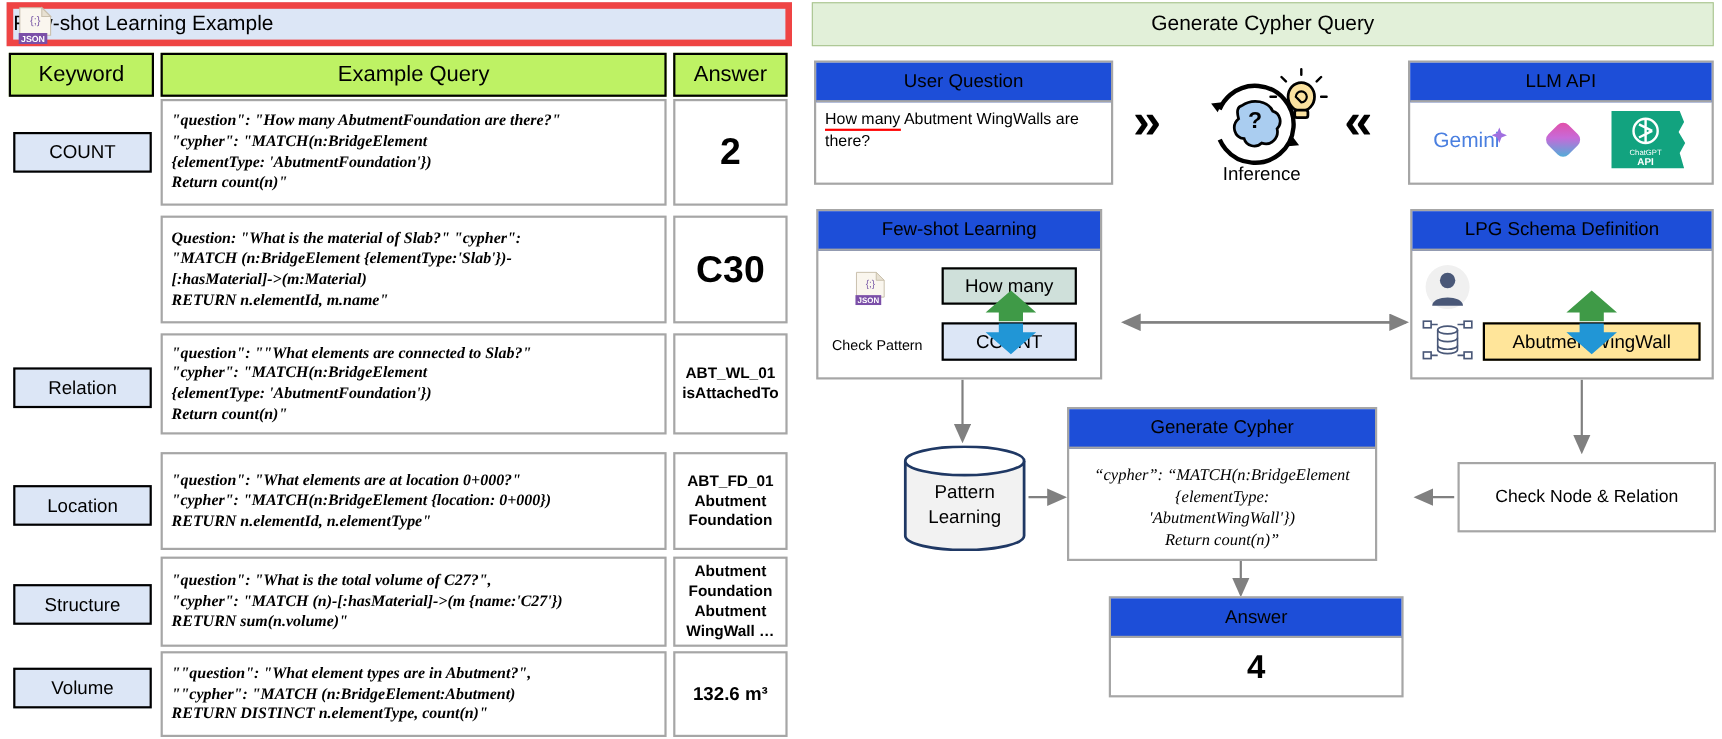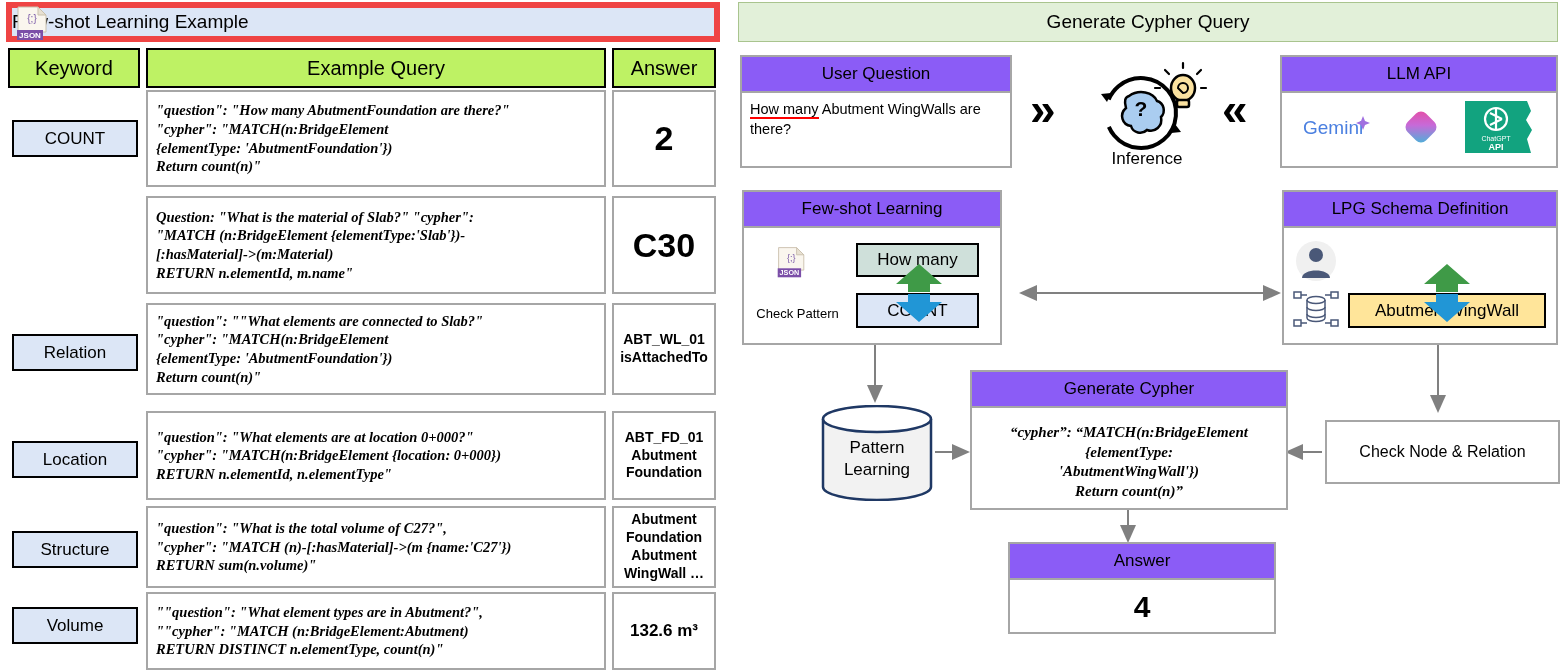--- a/index.html
+++ b/index.html
@@ -53,21 +53,21 @@
 
   .gc-title-bar{
     left:8px;top:2px;width:820px;height:40px;
     background:#e2f0d9;border:1px solid #a9c48e;
     display:flex;align-items:center;justify-content:center;
     font-size:19px;color:#000;
   }
 
   .card{background:#fff;border:2px solid #a6a6a6;}
   .card-hd{
-    background:#8b5cf6;border-bottom:2px solid #a6a6a6;
+    background:#1d4ed8;border-bottom:2px solid #a6a6a6;
     display:flex;align-items:center;justify-content:center;
     font-size:17px;color:#000;height:34px;
   }
   .plain-box{
     background:#fff;border:2px solid #a6a6a6;
     display:flex;align-items:center;justify-content:center;
     font-size:16px;color:#000;
   }
 
   .uq-body{padding:7px 8px;font-size:14.5px;line-height:1.35;color:#000;}
@@ -84,21 +84,21 @@
     font-size:17px;color:#000;
   }
   .chip-yellow{
     background:#ffe59a;border:2.5px solid #000;
     display:flex;align-items:center;justify-content:center;
     font-size:17px;color:#000;
   }
   .sm-lbl{font-size:13px;color:#000;}
 
   .cy-text{
-    font-family:"Liberation Serif",serif;font-style:italic;font-weight:bold;
+    font-family:"Liberation Serif",serif;font-style:italic;font-weight:normal;
     font-size:15px;line-height:1.3;color:#000;white-space:pre-line;text-align:center;
   }
   .ans-big{font-size:30px;font-weight:bold;color:#000;}
 
   .chev{font-size:46px;font-weight:bold;color:#000;letter-spacing:-10px;line-height:1;}
 
   svg.ovl{position:absolute;left:0;top:0;pointer-events:none;}
 </style>
 </head>
 <body>
@@ -370,21 +370,21 @@
 
   <div class="abs" style="left:85px;top:405px;width:125px;height:96px;">
     <svg width="125" height="96" viewBox="0 0 125 96">
       <path d="M8 14 v68 a54 13 0 0 0 108 0 v-68" fill="#f2f2f2" stroke="#1f3864" stroke-width="2.5"></path>
       <ellipse cx="62" cy="14" rx="54" ry="13" fill="#fff" stroke="#1f3864" stroke-width="2.5"></ellipse>
       <text x="62" y="48" font-size="17" text-anchor="middle" fill="#000" font-family="'Liberation Sans',sans-serif">Pattern</text>
       <text x="62" y="70" font-size="17" text-anchor="middle" fill="#000" font-family="'Liberation Sans',sans-serif">Learning</text>
     </svg>
   </div>
 
-  <div class="abs card" style="left:240px;top:370px;width:318px;height:140px;">
+  <div class="abs card" style="left:240px;top:370px;width:282px;height:140px;">
     <div class="card-hd">
       <span>Generate Cypher</span>
     </div>
     <div style="display:flex;align-items:center;justify-content:center;height:102px;padding:3px 10px;">
       <div class="cy-text">“cypher”: “MATCH(n:BridgeElement
 {elementType:
   'AbutmentWingWall'})
 Return count(n)”</div>
     </div>
   </div>

